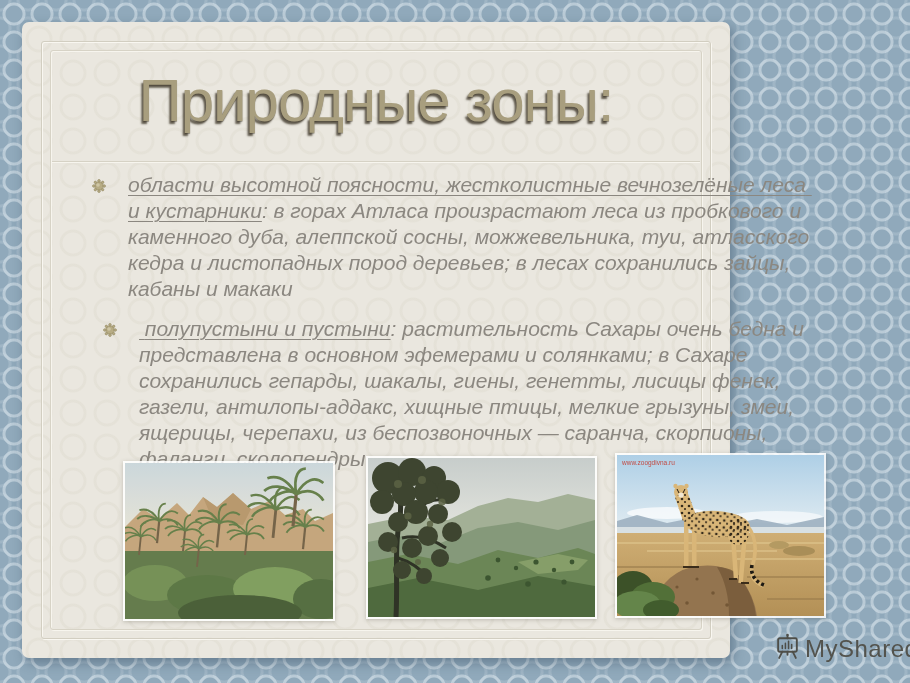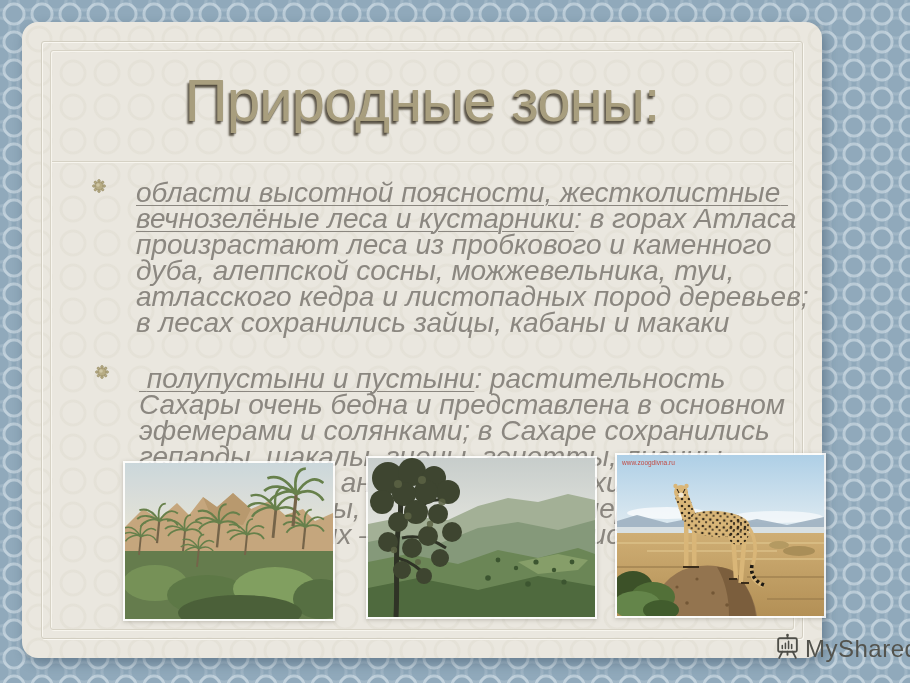--- a/index.html
+++ b/index.html
@@ -5,22 +5,22 @@
   html,body{margin:0;padding:0;width:910px;height:683px;overflow:hidden;
     font-family:"Liberation Sans", sans-serif;}
   
   .page{position:relative;width:910px;height:683px;
     background-color:var(--c-border-pattern,#90a9bb);
     background-image:
       radial-gradient(circle, rgba(255,255,255,0) 8px, rgba(219,230,237,.55) 9px, rgba(219,230,237,.55) 11px, rgba(255,255,255,0) 12px),
       radial-gradient(circle, rgba(255,255,255,0) 8px, rgba(172,192,206,.55) 9px, rgba(172,192,206,.55) 11px, rgba(255,255,255,0) 12px);
     background-size:28px 28px;background-position:0 0,14px 14px;}
   
-  .slide{position:absolute;left:22px;top:22px;width:800px;height:636px;
-    background:var(--c-slide-bg,#eae7df);border-radius:16px;
+  .slide{position:absolute;left:22px;top:22px;width:708px;height:636px;
+    background:var(--c-slide-bg,#eae7df);border-radius:7px;
     box-shadow:3px 5px 12px rgba(35,55,75,.38);}
   .slide::before{content:"";position:absolute;inset:0;border-radius:7px;
     background-image:
       radial-gradient(circle, rgba(255,255,255,0) 10px, rgba(203,196,178,.16) 11px, rgba(203,196,178,.16) 13px, rgba(255,255,255,0) 14px);
     background-size:34px 34px;pointer-events:none;}
   .frame{position:absolute;pointer-events:none;border-radius:3px;}
   .frame-a{inset:19px;border:1px solid #d2cec1;
     box-shadow:inset 1px 1px 0 #f9f7f1, 1px 1px 0 #f9f7f1;}
   .frame-b{inset:28px;border:1px solid #d7d3c6;
     box-shadow:inset 1px 1px 0 #f7f5ee, 1px 1px 0 #f7f5ee;}
@@ -29,21 +29,21 @@
   
   .title{position:absolute;left:0;top:44px;width:100%;margin:0;text-align:center;
     font-size:60px;font-weight:400;letter-spacing:-1px;
     color:var(--c-title,#a89e7e);
     text-shadow:-2px 3px 2px rgba(58,50,36,.78), 0 1px 1px rgba(58,50,36,.45);}
   
   .bullets{position:absolute;left:70px;top:150px;width:740px;}
   .bullet{display:flex;align-items:flex-start;}
   .bullet + .bullet{margin-top:14px;justify-content:center;}
   .b-icon{flex:0 0 14px;margin-top:7px;margin-right:22px;line-height:0;}
-  .b-text{margin:8px;width:682px;font-style:italic;font-size:28px;line-height:26px;
+  .b-text{margin:0;width:682px;font-style:italic;font-size:21px;line-height:26px;
     color:var(--c-body-text,#8b8780);}
   .lead{text-decoration:underline;text-underline-offset:3px;
     text-decoration-thickness:1px;white-space:pre-wrap;}
   
   .photo{position:absolute;margin:0;line-height:0;z-index:3;
     border:2px solid rgba(255,255,255,.85);
     box-shadow:0 1px 4px rgba(60,55,40,.25);}
   .photo svg{display:block;}
   .photo1{left:101px;top:439px;}
   .photo2{left:344px;top:434px;}

